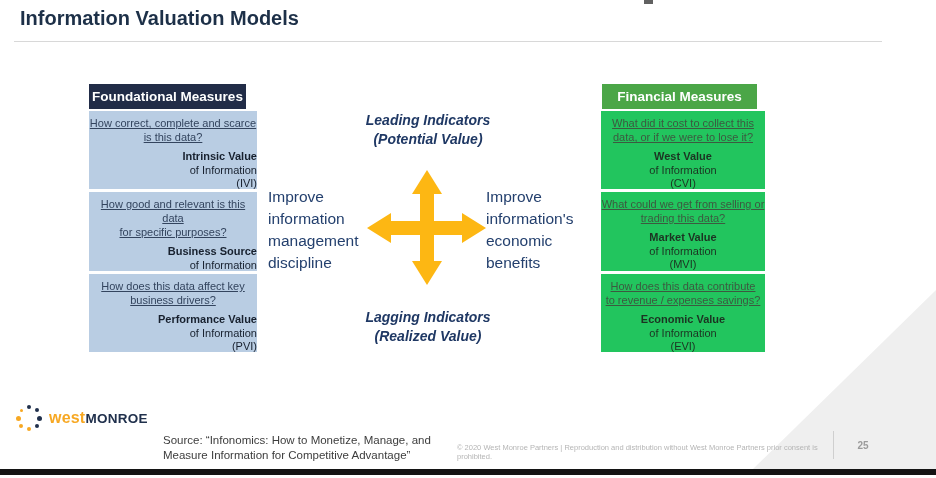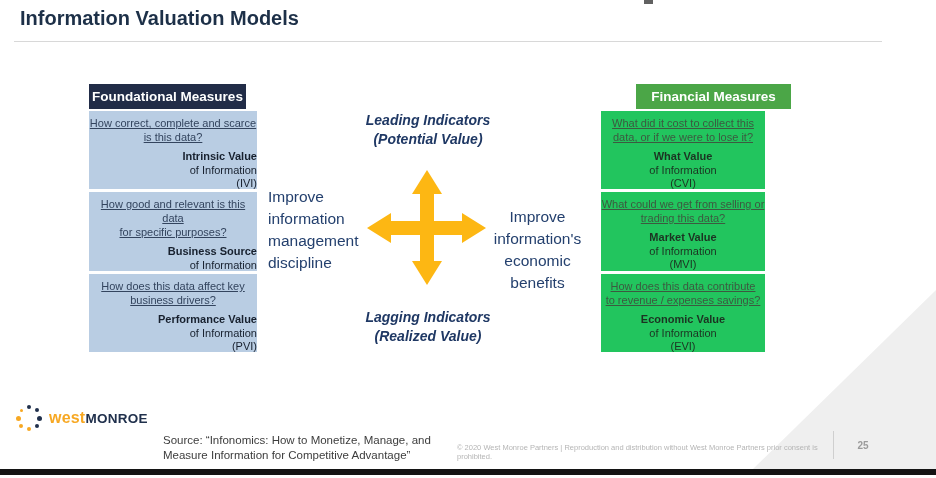--- a/index.html
+++ b/index.html
@@ -14,21 +14,21 @@
 
   
   .corner-triangle { position:absolute; left:753px; top:290px; width:183px; height:179px;
     background:#efefef; clip-path:polygon(100% 0, 100% 100%, 0 100%); }
   .bottom-bar { position:absolute; left:0; top:469px; width:936px; height:6px; background:#141414; }
 
   
   .col-header { position:absolute; height:25px; line-height:25px; text-align:center;
     color:#ffffff; font-size:13.5px; font-weight:bold; }
   .hdr-left  { left:89px;  top:84px; width:157px; background:#212c47; }
-  .hdr-right { left:636px; top:84px; width:155px; background:#4ba647; }
+  .hdr-right { left:602px; top:84px; width:155px; background:#4ba647; }
   .mbox { position:absolute; text-align:center; overflow:hidden; }
   .mbox.blue  { left:89px;  width:168px; background:#b9cde3; }
   .mbox.green { left:601px; width:164px; background:#22c55e; }
   .mb1 { top:111px; height:78px; }
   .mb2 { top:192px; height:79px; }
   .mb3 { top:274px; height:78px; }
   .mbox .question { margin-top:5px; font-size:11px; line-height:14px; white-space:pre-line;text-decoration:underline; }
   .mbox.blue  .question { color:#33445e; }
   .mbox.green .question { color:#3c5a40; }
   .mbox .valblock { margin-top:6px; font-size:11px; line-height:13.5px; }
@@ -37,21 +37,21 @@
   .mbox .valname { font-weight:bold; }
 
   
   .center-label { position:absolute; left:330px; width:196px; text-align:center;
     color:#1f3864; font-size:14px; font-weight:bold; font-style:italic;
     line-height:19px; white-space:pre-line; }
   .lbl-top { top:111px; }
   .lbl-bottom { top:308px; }
   .improve { position:absolute; top:186px; color:#24406e; font-size:15.5px; line-height:22px; }
   .improve-left  { left:268px; width:104px; text-align:left; }
-  .improve-right { left:486px; width:103px; text-align:center;margin-top:20px; }
+  .improve-right { left:486px; width:103px; text-align:left; }
   .cross-arrow { position:absolute; left:367px; top:170px; }
 
   
   .logo { position:absolute; left:16px; top:405px; display:flex; align-items:center; }
   .logo-icon { position:relative; width:26px; height:26px; margin-right:7px; }
   .dot { position:absolute; border-radius:50%; }
   .dot.navy { background:#20304c; }
   .dot.gold { background:#f7a823; }
   .d1 { left:11px; top:0;    width:4px; height:4px; }
   .d2 { left:19px; top:3px;  width:4px; height:4px; }
@@ -111,21 +111,21 @@
       <div>(PVI)</div>
     </div>
   </div>
 
   <div class="col-header hdr-right">Financial Measures</div>
 
   <div class="mbox green mb1">
     <div class="question">What did it cost to collect this
 data, or if we were to lose it?</div>
     <div class="valblock">
-      <div class="valname">What Value</div>
+      <div class="valname">West Value</div>
       <div>of Information</div>
       <div>(CVI)</div>
     </div>
   </div>
   <div class="mbox green mb2">
     <div class="question">What could we get from selling or
 trading this data?</div>
     <div class="valblock">
       <div class="valname">Market Value</div>
       <div>of Information</div>

